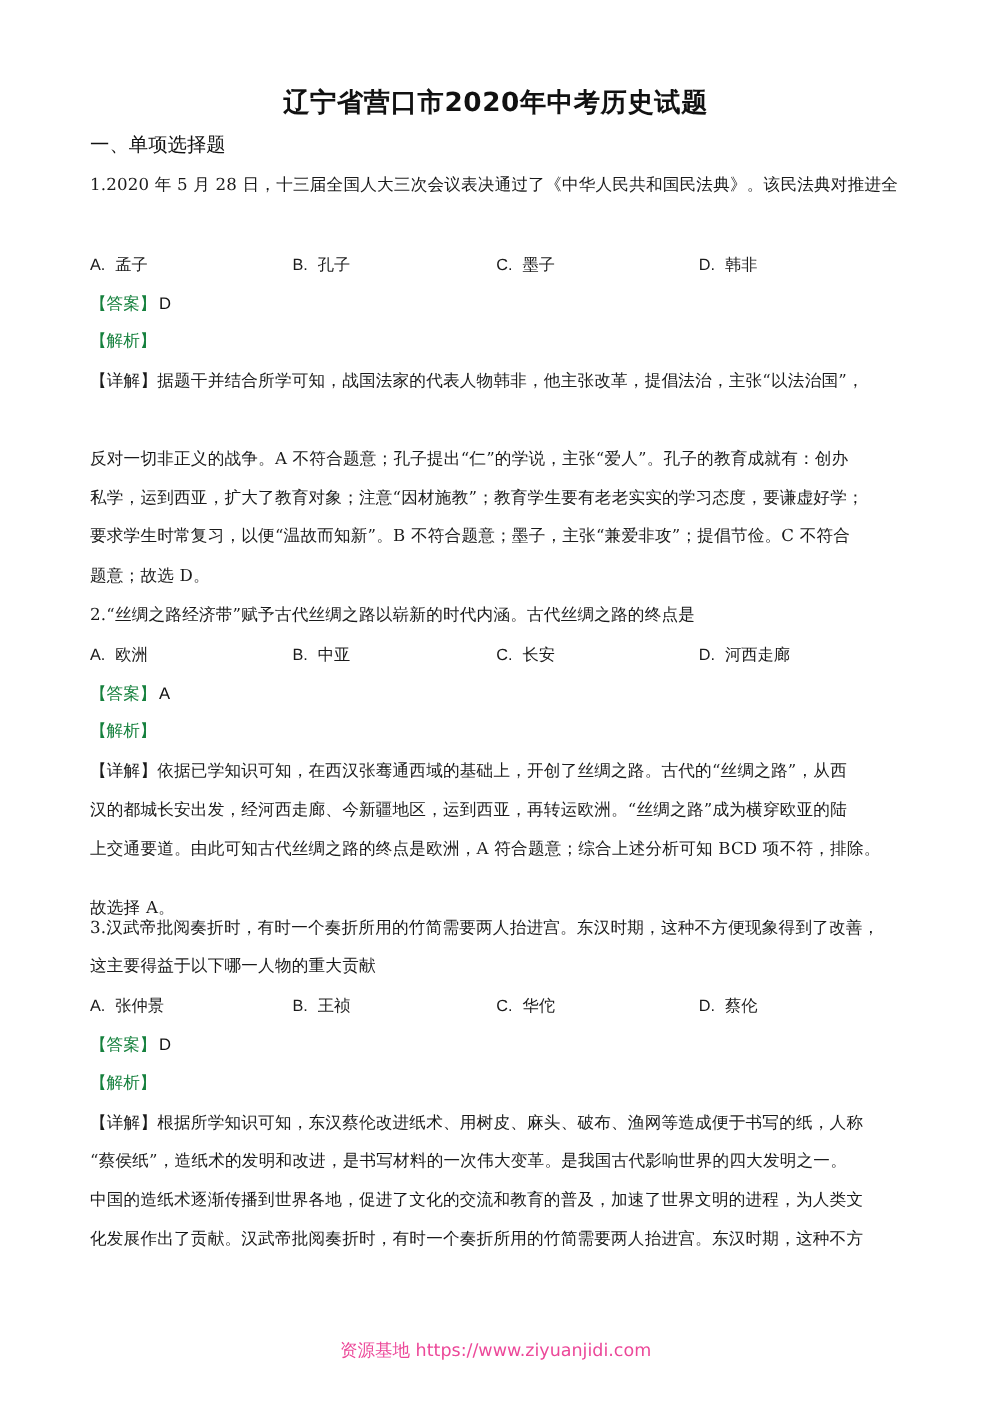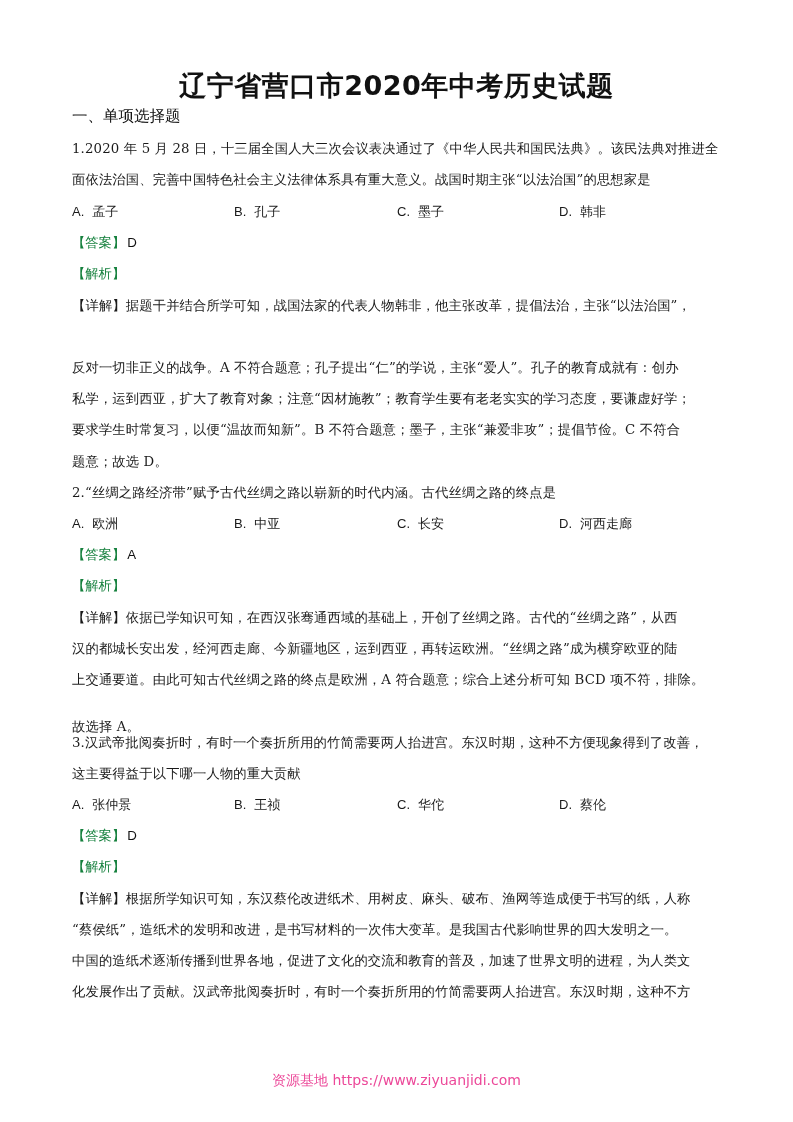--- a/index.html
+++ b/index.html
@@ -1,21 +1,21 @@
 <!DOCTYPE html>
 <html><head>
 <meta charset="utf-8">
 <style>
   html, body { margin: 0; padding: 0; background: #ffffff; }
   body { width: 793px; height: 1122px; position: relative; overflow: hidden;
          font-family: "DejaVu Serif", "Liberation Serif", serif; color: #1a1a1a; }
   .page { position: absolute; left: 0; top: 0; width: 793px; height: 1122px; }
   .title { position: absolute; left: 0; width: 793px; top: 68px; text-align: center;
            font-family: "DejaVu Sans", "Liberation Sans", sans-serif; font-weight: bold;
-           font-size: 27px; letter-spacing: 0.5px; color: #111; }
+           font-size: 21px; letter-spacing: 0.5px; color: #111; }
   .section { position: absolute; left: 72px; top: 106px; font-weight: normal;
              font-family: "DejaVu Sans", "Liberation Sans", sans-serif; font-size: 15.5px; color: #111; }
   .line { position: absolute; left: 72px; width: 660px; font-size: 13.3px;
           white-space: nowrap; line-height: 20px; letter-spacing: 0.15px; }
   .opts { position: absolute; left: 72px; width: 660px; height: 20px; font-size: 13px; line-height: 20px; }
   .opt { position: absolute; top: 0; white-space: nowrap; }
   .opt .k { font-family: "Liberation Sans", sans-serif; margin-right: 8px; }
   .lbl { position: absolute; left: 72px; font-size: 13.3px; line-height: 20px; white-space: nowrap; }
   .lbl .b { color: #15803d; }
   .lbl .v { font-family: "Liberation Sans", sans-serif; color: #111; margin-left: 2px; }
@@ -23,21 +23,20 @@
             font-family: "DejaVu Sans", "Liberation Sans", sans-serif; font-size: 14px; color: #ec4899; }
 </style>
 </head>
 <body>
 
 <div class="page">
   <div class="title">辽宁省营口市2020年中考历史试题</div>
   <div class="section">一、单项选择题</div>
 
   <div class="line" style="top:139px">1.2020 年 5 月 28 日，十三届全国人大三次会议表决通过了《中华人民共和国民法典》。该民法典对推进全</div>
-  <div class="line" style="top:170px">面依法治国、完善中国特色社会主义法律体系具有重大意义。战国时期主张“以法治国”的思想家是</div>
   <div class="opts" style="top:202px">
     <span class="opt" style="left:0px"><span class="k">A.</span><span>孟子</span></span>
     <span class="opt" style="left:162px"><span class="k">B.</span><span>孔子</span></span>
     <span class="opt" style="left:325px"><span class="k">C.</span><span>墨子</span></span>
     <span class="opt" style="left:487px"><span class="k">D.</span><span>韩非</span></span>
   </div>
   <div class="lbl" style="top:233px"><span class="b">【答案】</span><span class="v">D</span></div>
   <div class="lbl" style="top:264px"><span class="b">【解析】</span></div>
   <div class="line" style="top:296px">【详解】据题干并结合所学可知，战国法家的代表人物韩非，他主张改革，提倡法治，主张“以法治国”，</div>
   <div class="line" style="top:358px">反对一切非正义的战争。A 不符合题意；孔子提出“仁”的学说，主张“爱人”。孔子的教育成就有：创办</div>

